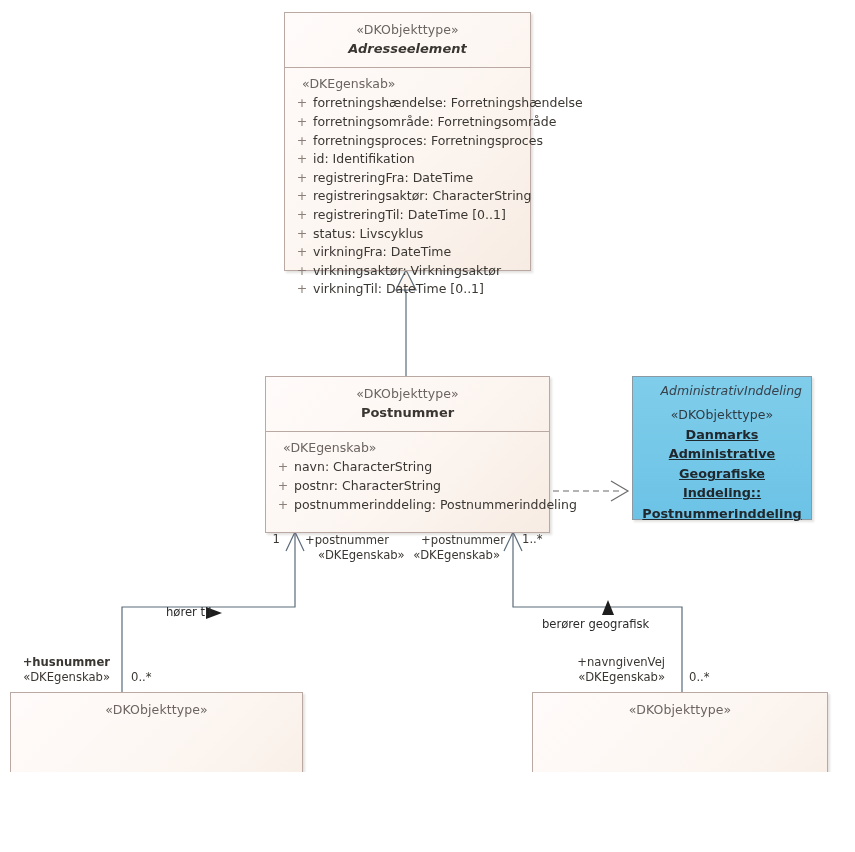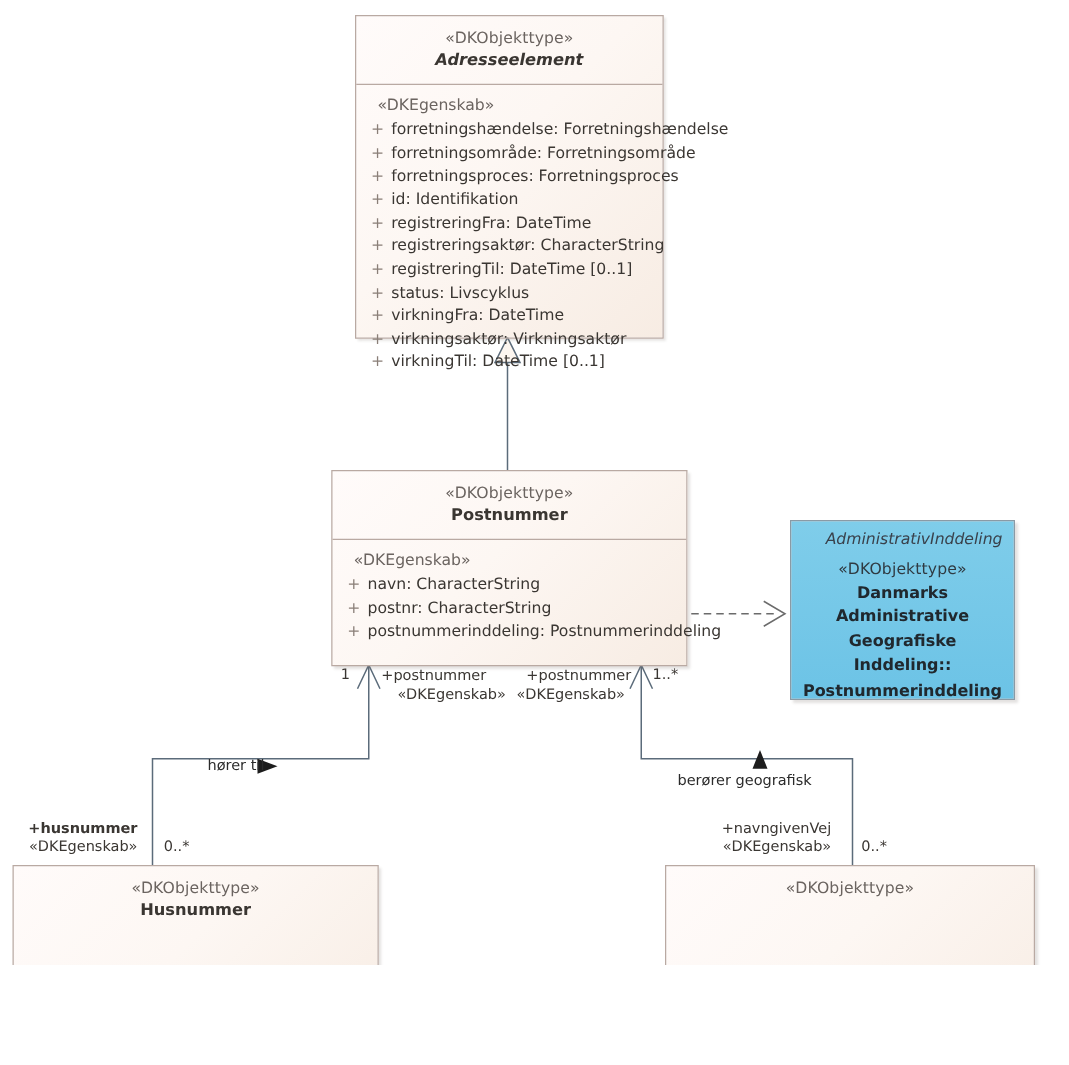--- a/index.html
+++ b/index.html
@@ -78,35 +78,34 @@
     text-align: center;
     color: #8a7f78;
   }
   .attr-text { flex: 1 1 auto; }
 
   
   .uml-class.external {
     background: linear-gradient(180deg, #7fcdea 0%, #6cc3e6 100%);
     border: 1px solid #8a9aa5;
     box-shadow: 2px 2px 2px rgba(120,110,105,0.20);
-    margin-top: 40px;
   }
   .pkg-label {
     position: absolute;
     top: 6px;
     right: 9px;
     font-size: 12.5px;
     font-style: italic;
     color: #39414b;
   }
   .external .uml-header {
     padding-top: 30px;
   }
   .external .stereotype { color: #2f3a42; }
-  .external .class-name { color: #20282e; font-size: 12.8px; line-height: 1.5; }
+  .external .class-name { color: #20282e; font-size: 12.8px; line-height: 1.5; text-decoration: underline; }
 
   
   svg.conn {
     position: absolute;
     left: 0;
     top: 0;
     width: 855px;
     height: 852px;
     overflow: visible;
     pointer-events: none;
@@ -273,21 +272,20 @@
       <span class="stereotype">«DKObjekttype»</span>
       <span class="class-name">Danmarks Administrative</span>
       <span class="class-name">Geografiske Inddeling::</span>
       <span class="class-name">Postnummerinddeling</span>
     </div>
   </div>
 
   <div class="uml-class" style="left:10px; top:692px; width:293px; height:158px;">
     <div class="uml-header">
       <span class="stereotype">«DKObjekttype»</span>
-      <span class="class-name">Husnummer</span>
     </div>
   </div>
 
   <div class="uml-class" style="left:532px; top:692px; width:296px; height:158px;">
     <div class="uml-header">
       <span class="stereotype">«DKObjekttype»</span>
     </div>
   </div>
 
   <div class="lbl mult right" style="left:248px; top:532px; width:32px;">1</div>

